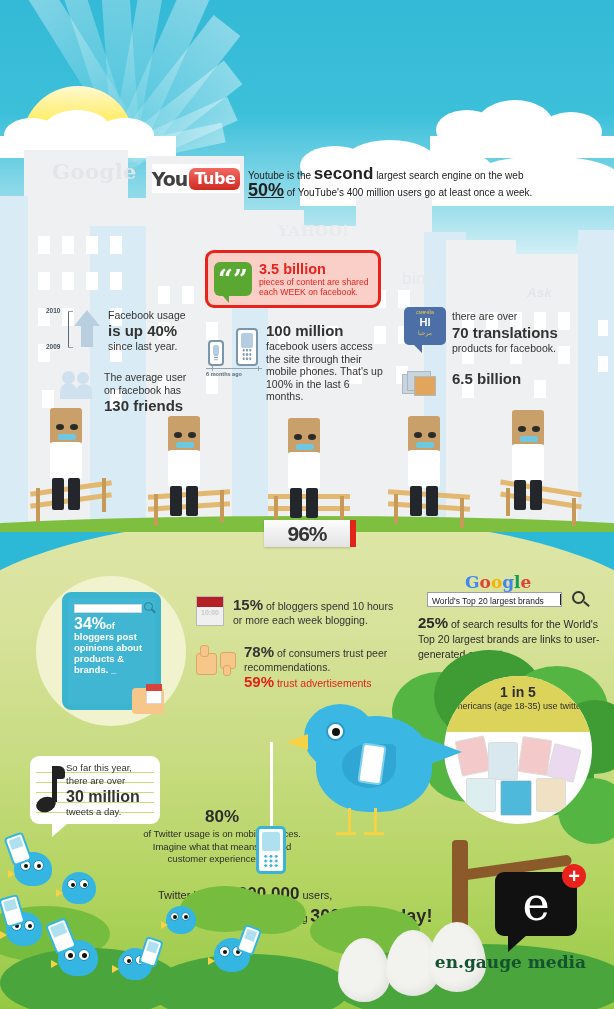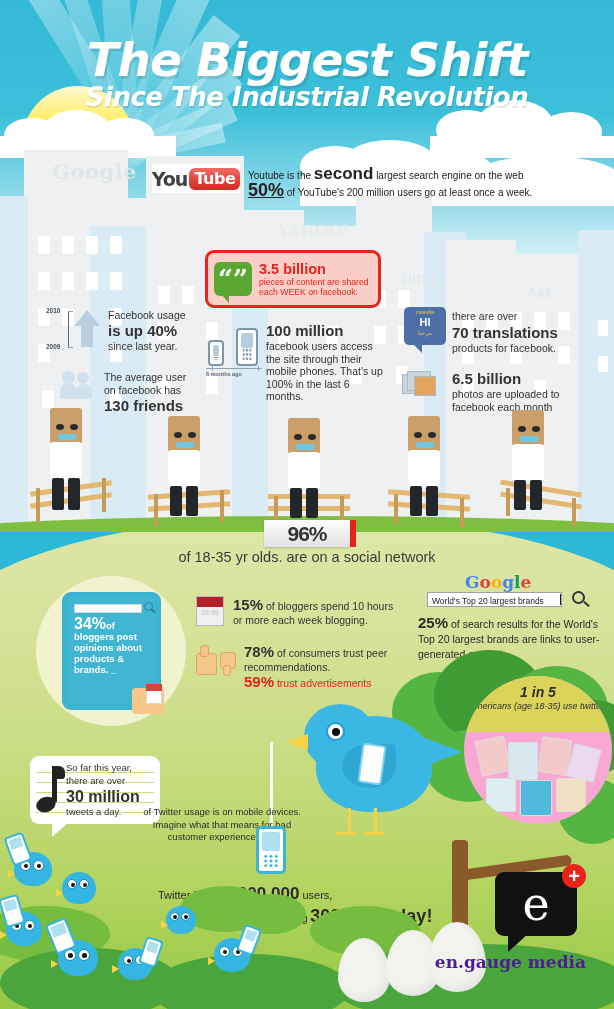--- a/index.html
+++ b/index.html
@@ -191,22 +191,22 @@
     background:#fff; border:1px solid #9aa0a6;
     font-size:8.5px; color:#222; padding:2.5px 4px; white-space:nowrap; overflow:hidden;
   }
   .gmag { position:absolute; left:572px; top:591px; width:13px; height:13px; border:2px solid #333; border-radius:50%;}
   .gmag:after{content:"";position:absolute;left:9px;top:10px;width:7px;height:2px;background:#333;transform:rotate(42deg);}
   .g25 { position:absolute; left:418px; top:615px; width:190px; font-size:10.5px; color:#2b2b2b; line-height:15px;}
   .g25 b { font-size:15px; }
 
   
   .tcirc {
-    position:absolute; left:464px; top:676px; width:148px; height:148px;
-    border-radius:50%; background:#f9a8d4; overflow:hidden;font-style:italic;
+    position:absolute; left:444px; top:676px; width:148px; height:148px;
+    border-radius:50%; background:#ffffff; overflow:hidden;
   }
   .tcirc .hdr { position:absolute; left:0; top:0; width:100%; height:56px; background:#dbd35a;}
   .tcirc .t1 { position:absolute; left:0; top:8px; width:100%; text-align:center; font-size:14px; font-weight:bold; color:#2e2e2e;}
   .tcirc .t2 { position:absolute; left:0; top:25px; width:100%; text-align:center; font-size:9px; color:#2e2e2e; line-height:11px;}
   .ppl { position:absolute; background:#fff; border:1px solid #ddd; border-radius:2px;}
 
   
   .notebub {
     position:absolute; left:30px; top:756px; width:130px; height:68px;
     background:#fff; border-radius:9px;
@@ -275,21 +275,21 @@
   }
   .elogo:after{ content:""; position:absolute; left:13px; bottom:-16px;
     border-left:0 solid transparent; border-right:20px solid transparent; border-top:18px solid #111;}
   .elogo span { color:#fff; font-family:"DejaVu Serif", serif; font-size:46px; line-height:46px;}
   .plus {
     position:absolute; left:562px; top:864px; width:24px; height:24px; border-radius:50%;
     background:#e8231c; color:#fff; font-size:20px; font-weight:bold;
     display:flex; align-items:center; justify-content:center; line-height:18px;
   }
   .brand1 { position:absolute; left:0; top:952px; width:614px; text-align:center;
-    font-family:"DejaVu Serif", serif; font-size:17px; font-weight:bold; color:#4c1d95;}
+    font-family:"DejaVu Serif", serif; font-size:17px; font-weight:bold; color:#14532d;}
   .brand1 { text-align:right; padding-right:28px; }
   .brand2 { position:absolute; left:0; top:976px; width:614px; text-align:right; padding-right:22px;
     font-family:"DejaVu Serif", serif; font-size:19px; font-weight:bold; color:#111;}
 </style>
 </head>
 <body>
 
 <div id="page">
 
   <div class="sky"></div>
@@ -313,24 +313,20 @@
   <div class="cloud" style="left:436px;top:110px;width:62px;height:40px"></div>
   <div class="cloud" style="left:476px;top:100px;width:78px;height:52px"></div>
   <div class="cloud" style="left:540px;top:112px;width:62px;height:40px"></div>
   <div class="cloudband" style="left:430px;top:136px;width:184px;height:22px"></div>
   <div class="cloud" style="left:300px;top:146px;width:70px;height:40px"></div>
   <div class="cloud" style="left:342px;top:140px;width:96px;height:48px"></div>
   <div class="cloud" style="left:410px;top:150px;width:84px;height:44px"></div>
   <div class="cloud" style="left:470px;top:156px;width:150px;height:44px"></div>
   <div class="cloudband" style="left:300px;top:176px;width:314px;height:30px"></div>
 
-  <div class="ttl-wrap">
-    <div class="ttl1">The Biggest Shift</div>
-    <div class="ttl2">Since The Industrial Revolution</div>
-  </div>
 
   <div class="city">
     <div class="bldg" style="left:24px;top:10px;width:104px;height:380px"></div>
     <div class="bldg blue" style="left:0px;top:56px;width:28px;height:334px"></div>
     <div class="bldg" style="left:128px;top:58px;width:40px;height:332px"></div>
     <div class="bldg" style="left:146px;top:16px;width:98px;height:374px"></div>
     <div class="bldg blue" style="left:90px;top:86px;width:56px;height:304px"></div>
     <div class="bldg" style="left:244px;top:70px;width:60px;height:320px"></div>
     <div class="bldg" style="left:262px;top:86px;width:94px;height:304px"></div>
     <div class="bldg blue" style="left:232px;top:110px;width:36px;height:280px"></div>
@@ -398,21 +394,21 @@
     <span class="yt-tube">Tube</span>
   </div>
   <div class="yt-txt">
     <div>
       <span>Youtube is the</span>
       <span class="second">second</span>
       <span>largest search engine on the web</span>
     </div>
     <div>
       <span class="p50">50%</span>
-      <span>of YouTube's 200 million users go at least once a week.</span>
+      <span>of YouTube's 400 million users go at least once a week.</span>
     </div>
   </div>
 
   <div class="redcard">
     <div class="quote-bub">
         <span>“”</span>
       </div>
     <div class="txt">
       <span class="hl">3.5 billion</span>
       <span>pieces of content are shared each WEEK on facebook.</span>
@@ -472,21 +468,20 @@
     <div>products for facebook.</div>
   </div>
 
   <div class="photos">
     <div class="ph" style="left:0;top:4px;width:24px;height:20px"></div>
     <div class="ph" style="left:5px;top:1px;width:24px;height:20px"></div>
     <div class="ph ph-front" style="left:12px;top:6px;width:22px;height:20px"></div>
   </div>
   <div class="stat" style="left:452px;top:370px;width:150px">
     <div class="big" style="font-size:15px;line-height:18px">6.5 billion</div>
-    <div>photos are uploaded to facebook each month</div>
   </div>
 
   <div class="hill"></div>
   <div class="hilltop"></div>
 
   <div>
     <div style="position:absolute;left:30px;top:486px;width:82px;height:5px;background:#e3b870;transform:rotate(-8deg)"></div>
     <div style="position:absolute;left:30px;top:498px;width:82px;height:5px;background:#e3b870;transform:rotate(-8deg)"></div>
     <div style="position:absolute;left:36px;top:488px;width:4px;height:34px;background:#c79a57;"></div>
     <div style="position:absolute;left:102px;top:478px;width:4px;height:34px;background:#c79a57;"></div>
@@ -551,21 +546,20 @@
     <div style="position:absolute;left:532px;top:426px;width:8px;height:6px;background:#2a2a2a;border-radius:50%"></div>
     <div style="position:absolute;left:520px;top:436px;width:18px;height:6px;background:#6fc7e0;border-radius:2px"></div>
     <div style="position:absolute;left:512px;top:444px;width:32px;height:38px;background:#fff;border-radius:4px"></div>
     <div style="position:absolute;left:514px;top:480px;width:12px;height:30px;background:#23262b;border-radius:2px"></div>
     <div style="position:absolute;left:530px;top:480px;width:12px;height:30px;background:#23262b;border-radius:2px"></div>
   </div>
 
   <div class="banner96">
     <span>96%</span>
   </div>
-  <div class="sub96">of 18-35 yr olds. are on a social network</div>
 
   <div class="circ"></div>
   <div class="tabletbox"></div>
   <div class="tabletscr"></div>
   <div class="searchbar"></div>
   <div class="magn"></div>
   <div class="blogtxt">
     <span class="n">34%</span><span>of</span>
     <div>bloggers post opinions about products &amp; brands. _</div>
   </div>
@@ -661,20 +655,21 @@
   </div>
   <div class="notetxt">
     <div>So far this year,</div>
     <div>there are over</div>
     <span class="big30">30 million</span>
     <div>tweets a day.</div>
   </div>
 
   <div class="cord"></div>
   <div class="t80">
+    <span class="n">80%</span>
     <span>of Twitter usage is on mobile devices. Imagine what that means for bad customer experiences???</span>
   </div>
   <div class="bluephone">
     <div class="s"></div>
       <div class="k"></div>
   </div>
 
   <div class="tw-line1">
     <span>Twitter has</span>
     <b>75,000,000</b>

